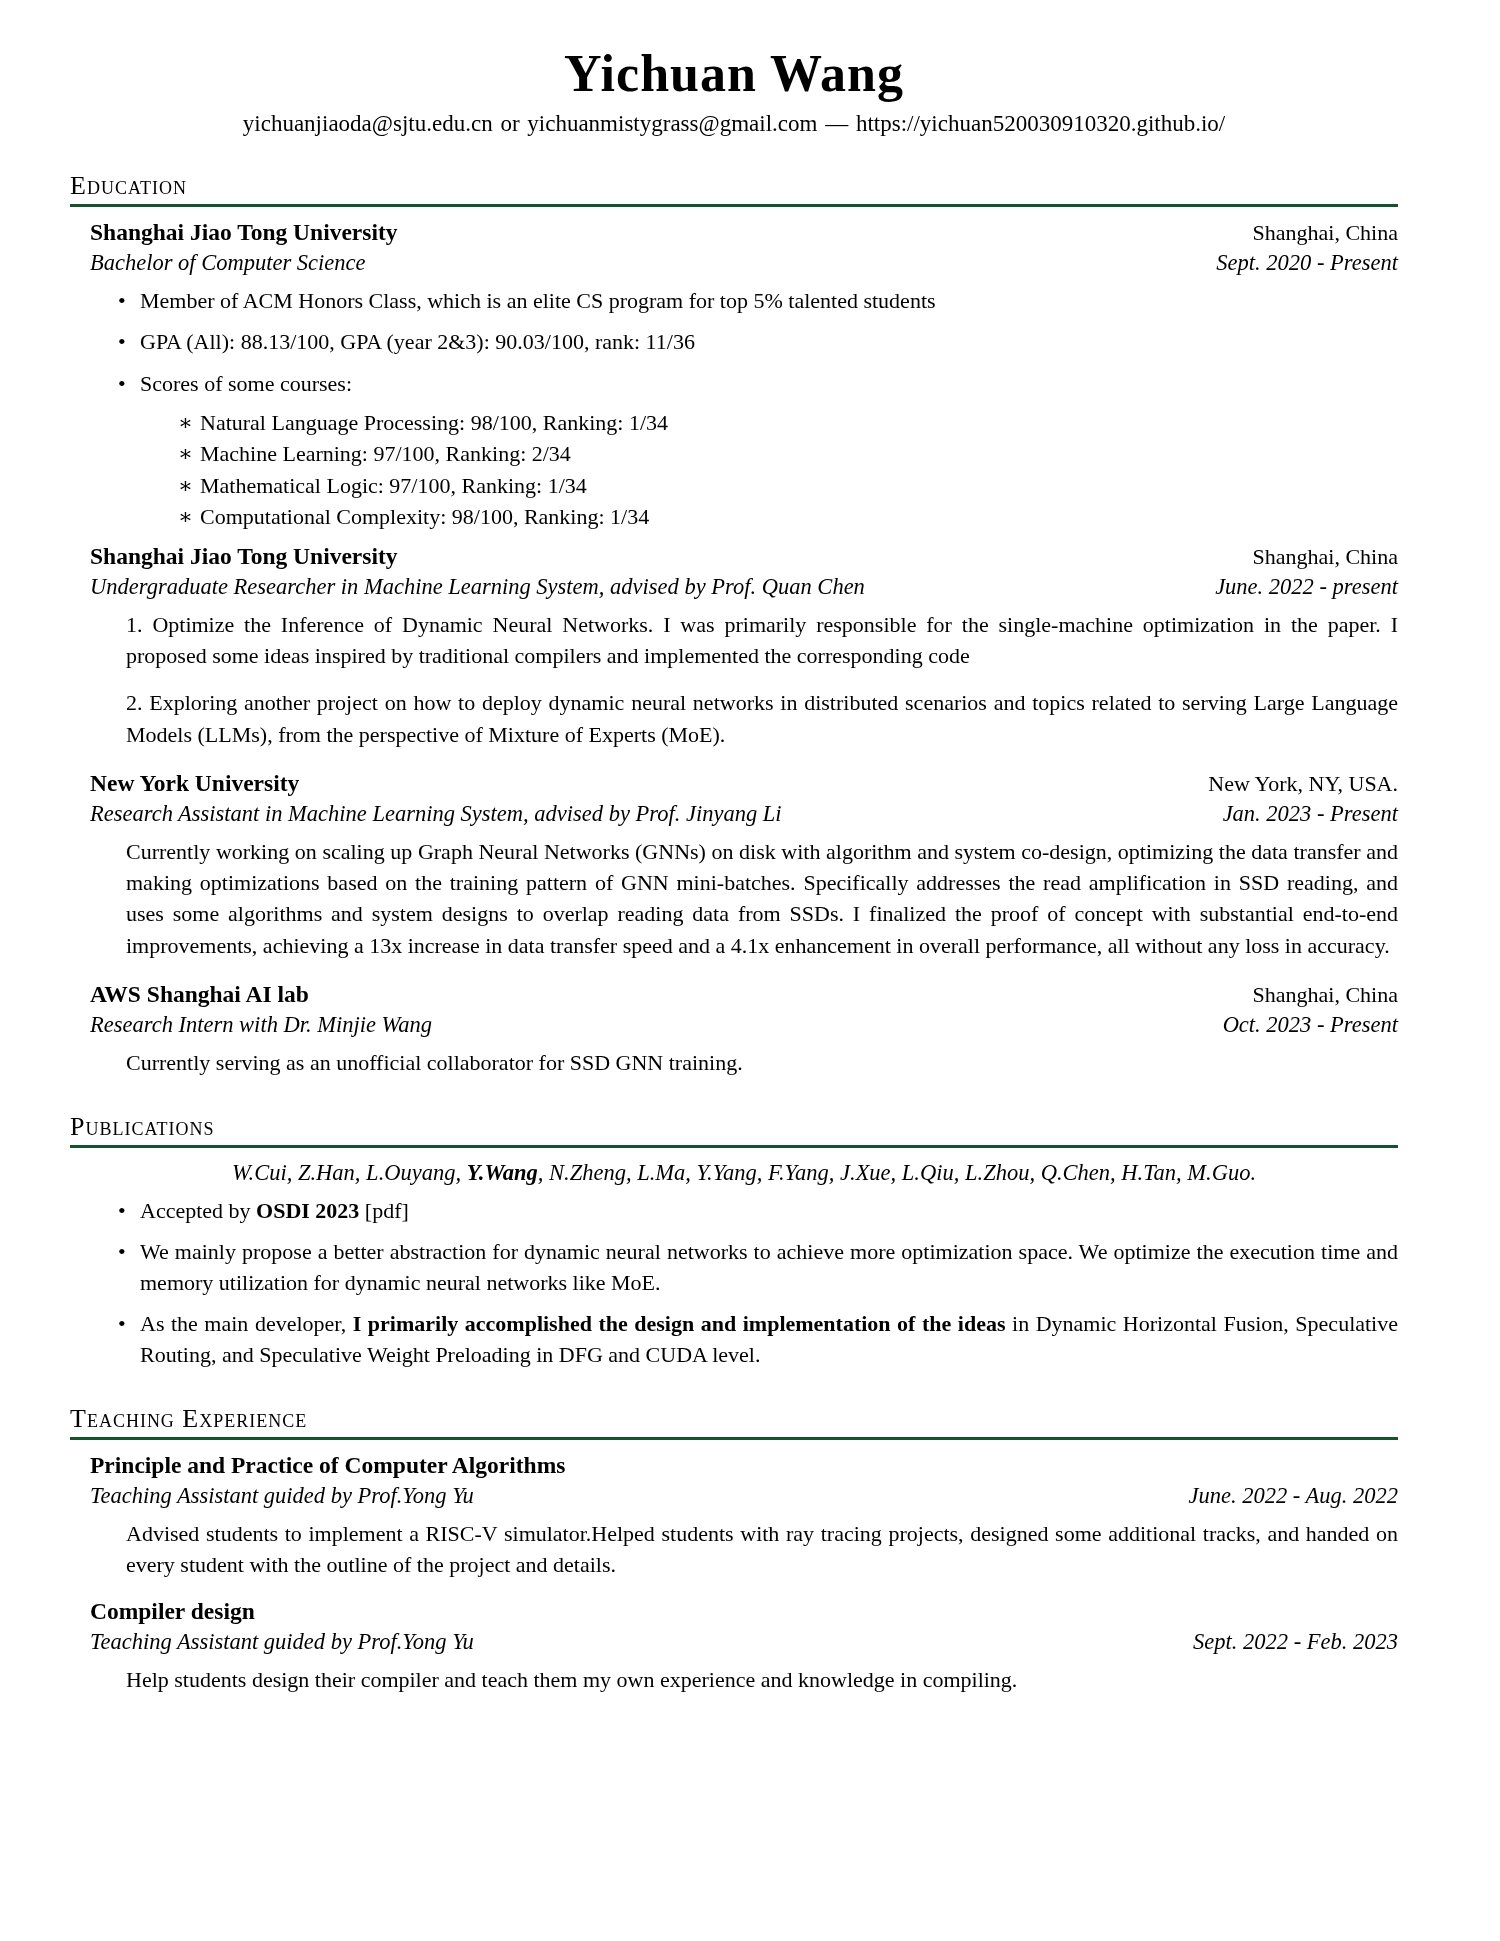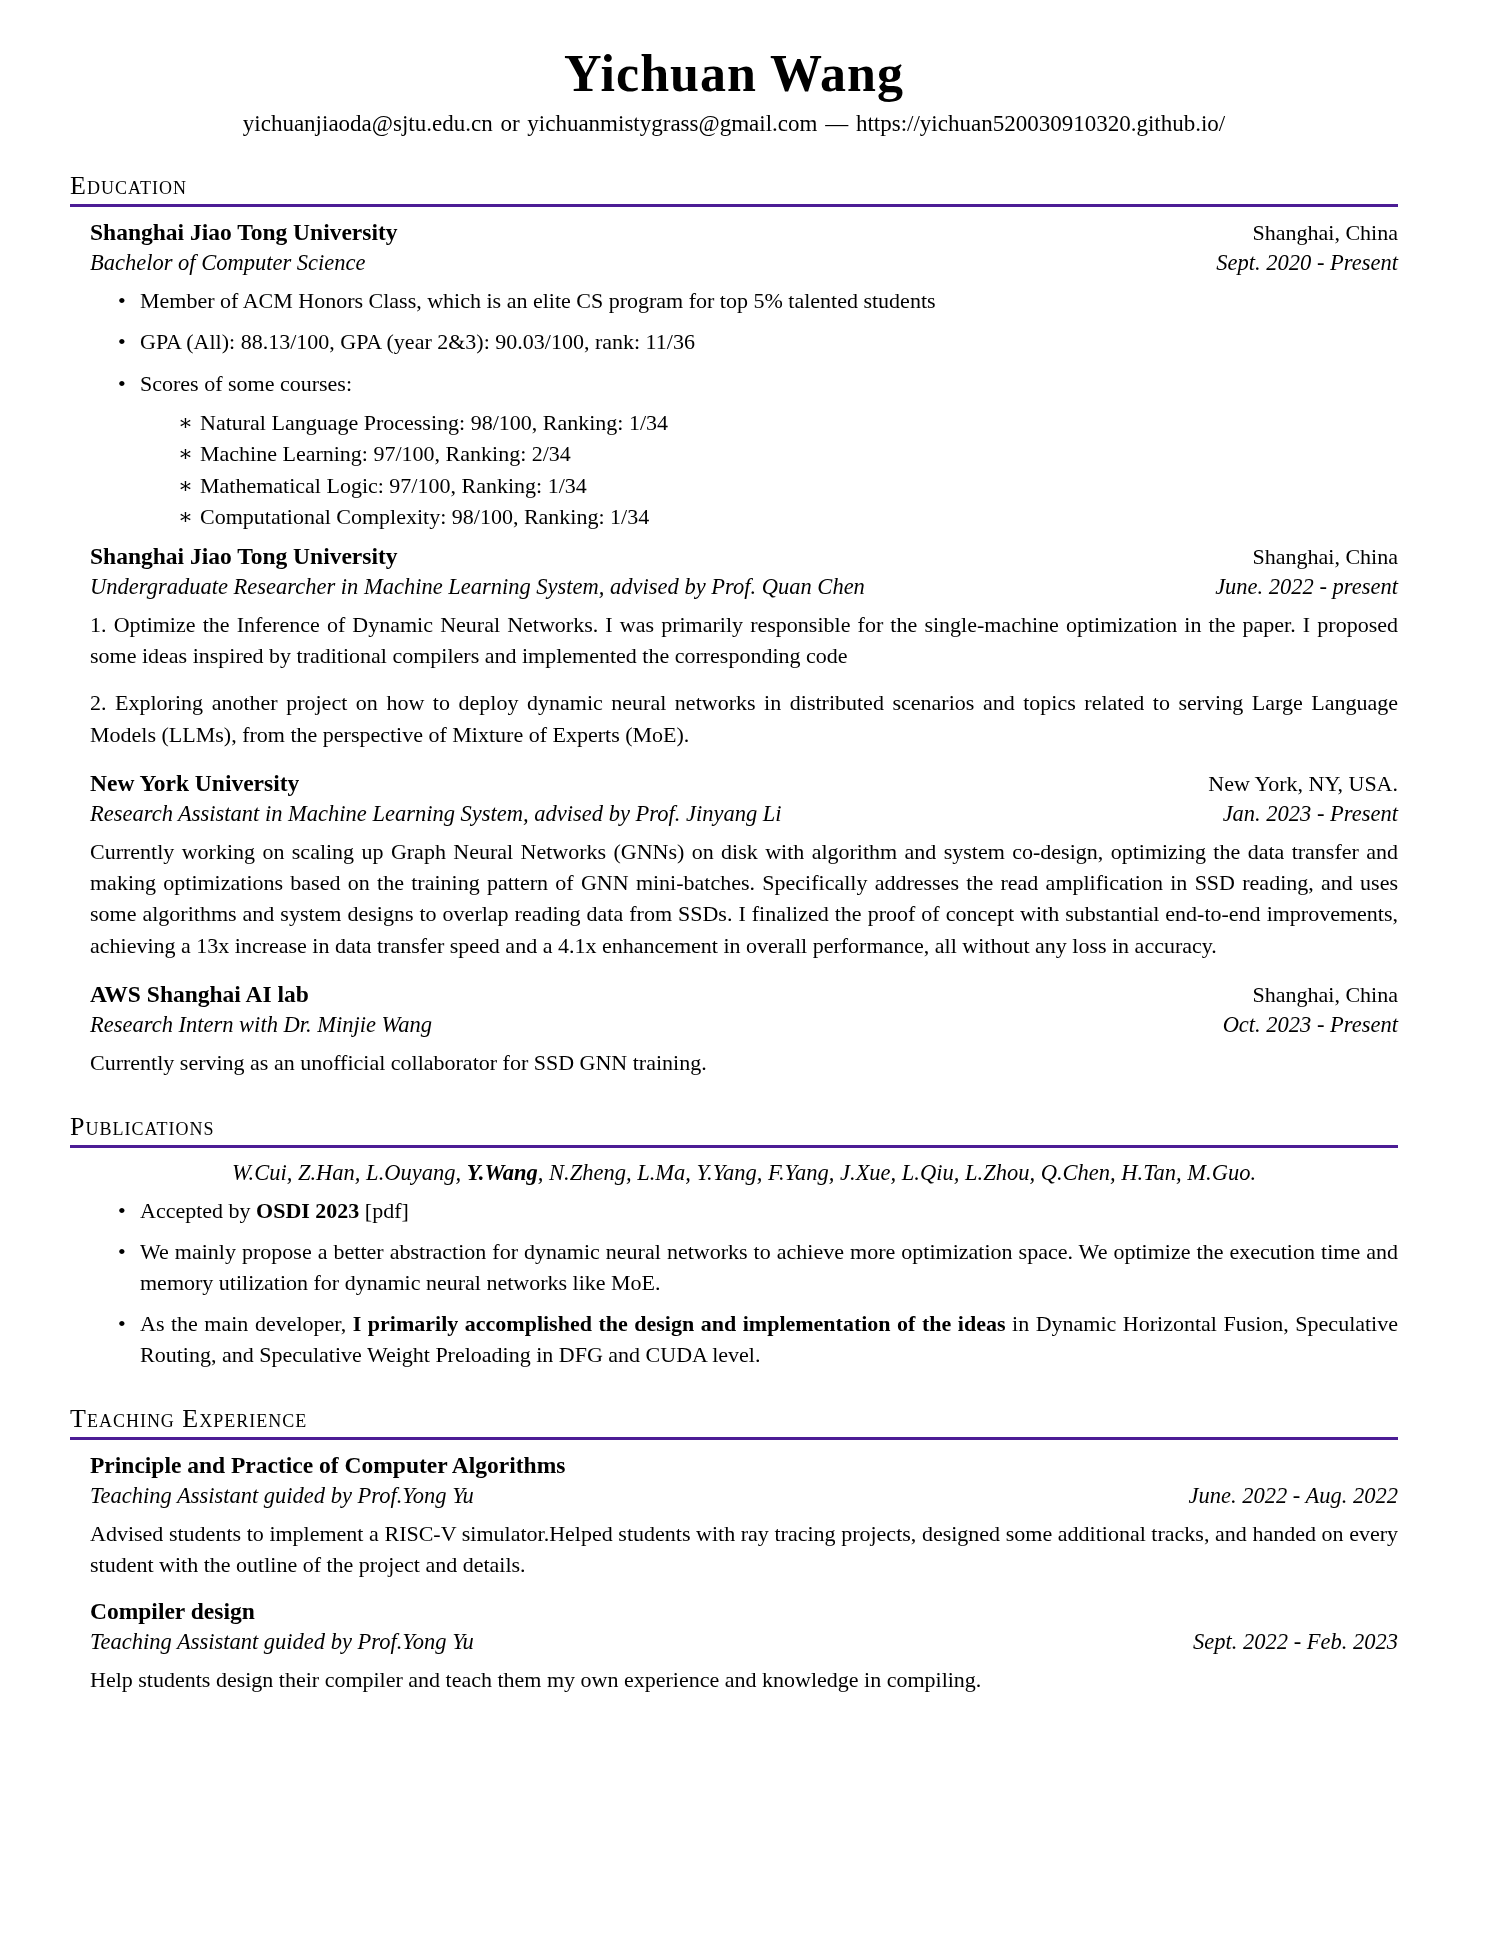--- a/index.html
+++ b/index.html
@@ -20,33 +20,33 @@
     text-decoration-thickness: 1.2px; text-underline-offset: 5px;
     cursor: pointer;
   }
   .contact .sep { padding: 0 2px; }
 
   
   .sec-title {
     margin-top: 34px; margin-bottom: 12px;
     font-size: 26px; font-weight: 400;
     font-variant: small-caps; letter-spacing: 1px;
-    border-bottom: 3px solid #4c1d95; padding-bottom: 3px;
+    border-bottom: 3px solid #14532d; padding-bottom: 3px;
   }
 
   .entry { padding-left: 20px; }
   .entry + .entry { margin-top: 20px; }
   .row { display: flex; justify-content: space-between; align-items: baseline; }
   .org { font-weight: 700; font-size: 23.5px; }
   .loc { font-size: 22px; }
   .role-row { margin-top: 4px; }
   .role, .dates { font-style: italic; font-size: 22.5px; }
   .role .lnk { font-style: italic; }
 
-  .para { margin-top: 9px; text-align: justify; line-height: 1.42; }
+  .para { margin-top: 9px; text-align: justify; line-height: 1.42; margin-left: 36px; }
   .para + .para { margin-top: 16px; }
 
   ul.bullets { list-style: none; margin-top: 10px; }
   ul.bullets > li {
     position: relative; padding-left: 50px; margin-bottom: 11px;
     line-height: 1.38; text-align: justify;
   }
   ul.bullets > li::before { content: "\2022"; position: absolute; left: 28px; }
 
   ul.courses { list-style: none; margin-top: 8px; }

